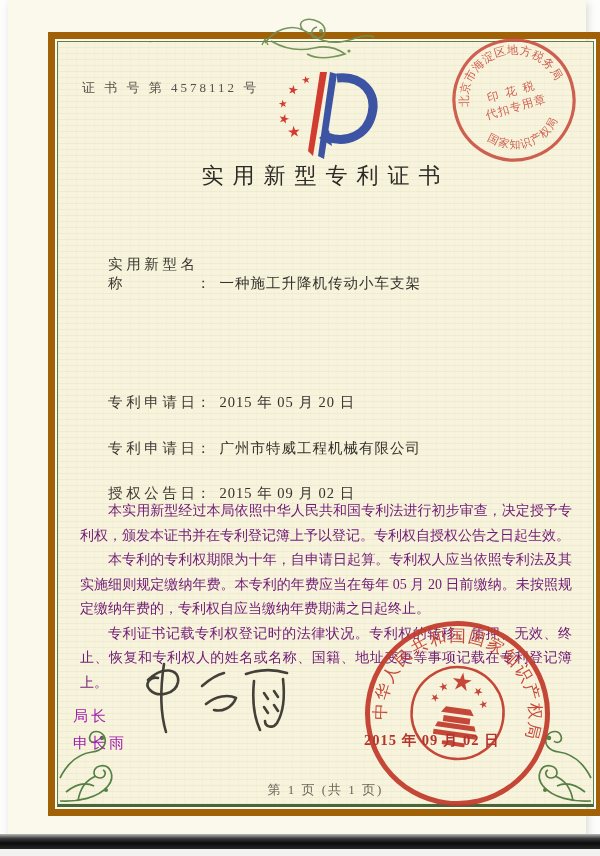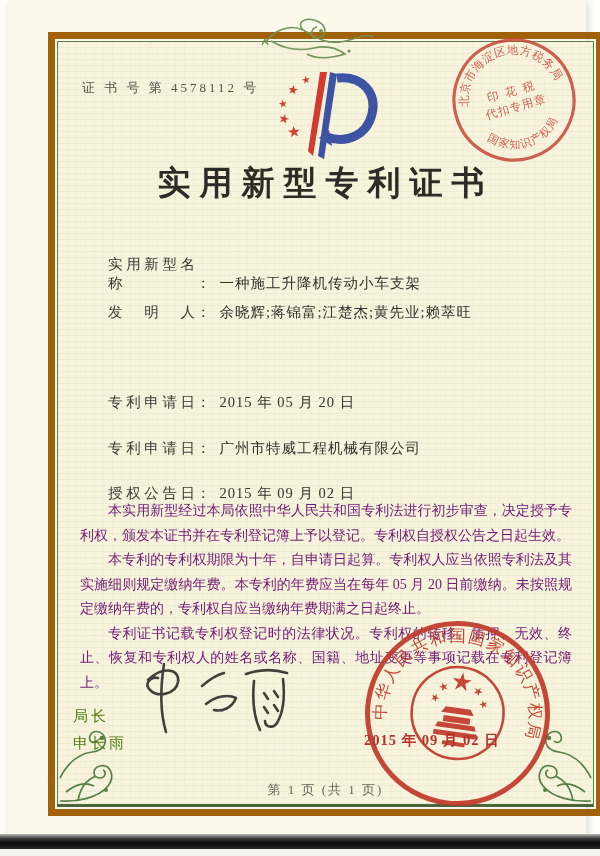--- a/index.html
+++ b/index.html
@@ -9,31 +9,31 @@
          box-shadow:2px 3px 8px rgba(0,0,0,0.15);}
   .frame{position:absolute;left:40px;top:32px;width:512px;height:770px;
          border:7px solid #a16207;padding-left:29px;}
   .frame-inner{position:absolute;inset:2px;border:1px solid #5e7e4b;border-bottom:3px solid #49663a;
          background:
            repeating-linear-gradient(0deg, rgba(173,190,126,0.12) 0 1px, rgba(0,0,0,0) 1px 6px),
            repeating-linear-gradient(90deg, rgba(173,190,126,0.05) 0 1px, rgba(0,0,0,0) 1px 9px),
            #f7f3dc;}
   .cert-no{position:absolute;left:27px;top:40px;font-size:13px;letter-spacing:3px;color:#55524a;z-index:3;}
   .logo{position:absolute;left:50%;transform:translateX(-50%);top:28px;z-index:2;}
-  .title{position:absolute;left:0;right:0;top:122px;text-align:center;font-size:33px;font-weight:700;
+  .title{position:absolute;left:0;right:0;top:122px;text-align:center;font-size:22px;font-weight:400;
          letter-spacing:9px;color:#2d2b26;z-index:2;}
   .row{position:absolute;left:25px;right:20px;font-size:14.5px;color:#3c3933;letter-spacing:1px;z-index:2;margin-left:28px;}
   .row .lbl{display:inline-block;width:88px;text-align:justify;text-align-last:justify;vertical-align:bottom;}
   .row .colon{margin-right:8px;}
   .row .val{color:#34322c;}
   .paras{position:absolute;left:25px;right:24px;top:460px;font-size:14px;line-height:24.5px;
          color:#701a75;text-align:justify;z-index:2;}
   .paras p{margin:0;text-indent:2em;}
   .signer{position:absolute;left:18px;top:664px;font-size:15px;line-height:27px;letter-spacing:3px;
-          color:#4d7c0f;z-index:2;}
+          color:#a21caf;z-index:2;}
   .signature{position:absolute;left:128px;top:650px;z-index:3;}
   .footer{position:absolute;left:0;right:0;top:742px;text-align:center;font-size:13px;
           letter-spacing:2px;color:#6b675c;z-index:2;}
   .seal-sipo{position:absolute;left:352px;top:616px;z-index:4;transform:rotate(8deg);opacity:.93;}
   .issue-date{position:absolute;left:356px;top:731px;z-index:5;font-size:14.5px;color:#b5342c;
           letter-spacing:1px;font-weight:600;}
   .seal-tax{position:absolute;left:440px;top:34px;z-index:4;transform:rotate(-16deg);opacity:.85;}
   .ornament-top{position:absolute;left:95px;top:-22px;z-index:3;}
   .ornament-bl{position:absolute;left:3px;bottom:5px;z-index:1;}
   .ornament-br{position:absolute;right:3px;bottom:5px;z-index:1;transform:scaleX(1);}
@@ -107,23 +107,20 @@
           <use href="#star" transform="translate(22,37) scale(4.2) rotate(-8)"></use>
           <use href="#star" transform="translate(23,52) scale(5.2) rotate(14)"></use>
           <use href="#star" transform="translate(33,65) scale(6.2) rotate(-6)"></use>
         </g>
       </svg>
 
       <div class="title">实用新型专利证书</div>
 
       <div class="row" style="top:216px">
         <span class="lbl">实用新型名称</span><span class="colon">：</span><span class="val">一种施工升降机传动小车支架</span>
-      </div>
-      <div class="row" style="top:264px">
-        <span class="lbl">发明人</span><span class="colon">：</span><span class="val">余晓辉;蒋锦富;江楚杰;黄先业;赖萃旺</span>
       </div>
       <div class="row" style="top:354px">
         <span class="lbl">专利申请日</span><span class="colon">：</span><span class="val">2015 年 05 月 20 日</span>
       </div>
       <div class="row" style="top:400px">
         <span class="lbl">专利申请日</span><span class="colon">：</span><span class="val">广州市特威工程机械有限公司</span>
       </div>
       <div class="row" style="top:445px">
         <span class="lbl">授权公告日</span><span class="colon">：</span><span class="val">2015 年 09 月 02 日</span>
       </div>

